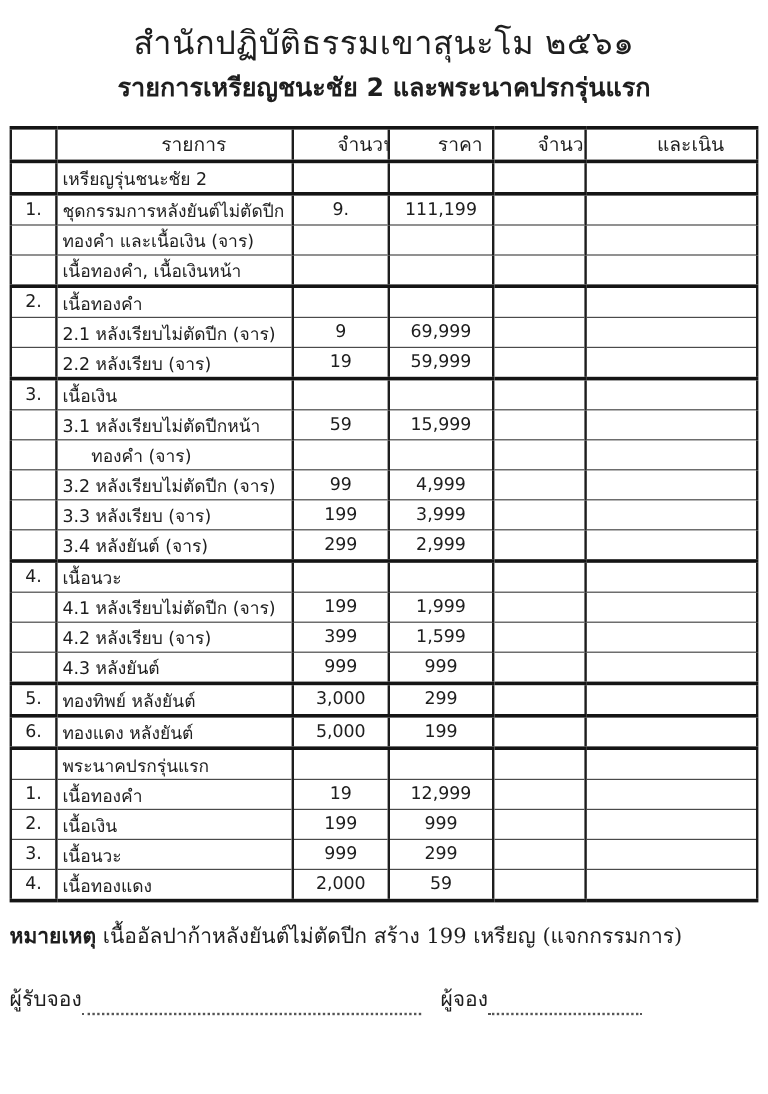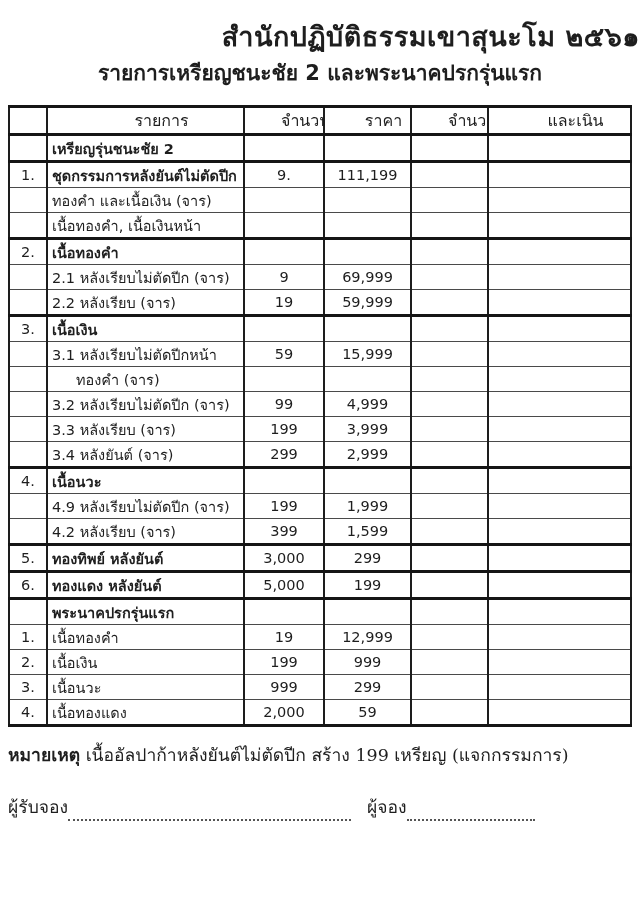--- a/index.html
+++ b/index.html
@@ -8,23 +8,23 @@
     background:#ffffff;
     color:#1e1e1e;
     font-family:"DejaVu Sans","Liberation Sans",sans-serif;
     position:relative;
     overflow:hidden;
   }
   .page{width:640px;height:912px;position:relative;}
 
   .title{
     margin-top:20px;
-    text-align:right;
+    text-align:center;
     font-size:27px;
-    font-weight:bold;
+    font-weight:normal;
     line-height:34px;
     letter-spacing:0.5px;
   }
   .subtitle{
     margin-top:4px;
     text-align:center;
     font-size:21px;
     font-weight:bold;
     line-height:30px;
   }
@@ -56,21 +56,21 @@
   .col-item{width:197px;}
   .col-made{width:80px;}
   .col-price{width:87px;}
   .col-reserved{width:77px;}
   .col-total{width:143px;}
 
   td.c-no{text-align:center;}
   td.c-item{text-align:left;padding-left:7px;}
   td.c-item.indent{padding-left:28px;}
   td.c-made, td.c-price{text-align:center;}
-  tr.bold td.c-item{font-weight:bold;margin-top:16px;}
+  tr.bold td.c-item{font-weight:normal;margin-top:16px;}
 
   .note{
     margin:14px 0 0 8px;
     font-size:17.5px;
     font-family:"DejaVu Serif","Liberation Serif",serif;
   }
   .note .note-label{font-weight:bold;font-family:Liberation Sans, sans-serif;}
 
   .signatures{
     margin:24px 0 0 8px;
@@ -223,31 +223,39 @@
         <tr class="thick bold">
           <td class="c-no">4.</td>
           <td class="c-item">เนื้อนวะ</td>
           <td class="c-made"></td>
           <td class="c-price"></td>
           <td class="c-reserved"></td>
           <td class="c-total"></td>
         </tr>
         <tr>
           <td class="c-no"></td>
-          <td class="c-item">4.9 หลังเรียบไม่ตัดปีก (จาร)</td>
+          <td class="c-item">4.1 หลังเรียบไม่ตัดปีก (จาร)</td>
           <td class="c-made">199</td>
           <td class="c-price">1,999</td>
           <td class="c-reserved"></td>
           <td class="c-total"></td>
         </tr>
         <tr>
           <td class="c-no"></td>
           <td class="c-item">4.2 หลังเรียบ (จาร)</td>
           <td class="c-made">399</td>
           <td class="c-price">1,599</td>
+          <td class="c-reserved"></td>
+          <td class="c-total"></td>
+        </tr>
+        <tr>
+          <td class="c-no"></td>
+          <td class="c-item">4.3 หลังยันต์</td>
+          <td class="c-made">999</td>
+          <td class="c-price">999</td>
           <td class="c-reserved"></td>
           <td class="c-total"></td>
         </tr>
         <tr class="thick bold">
           <td class="c-no">5.</td>
           <td class="c-item">ทองทิพย์ หลังยันต์</td>
           <td class="c-made">3,000</td>
           <td class="c-price">299</td>
           <td class="c-reserved"></td>
           <td class="c-total"></td>

